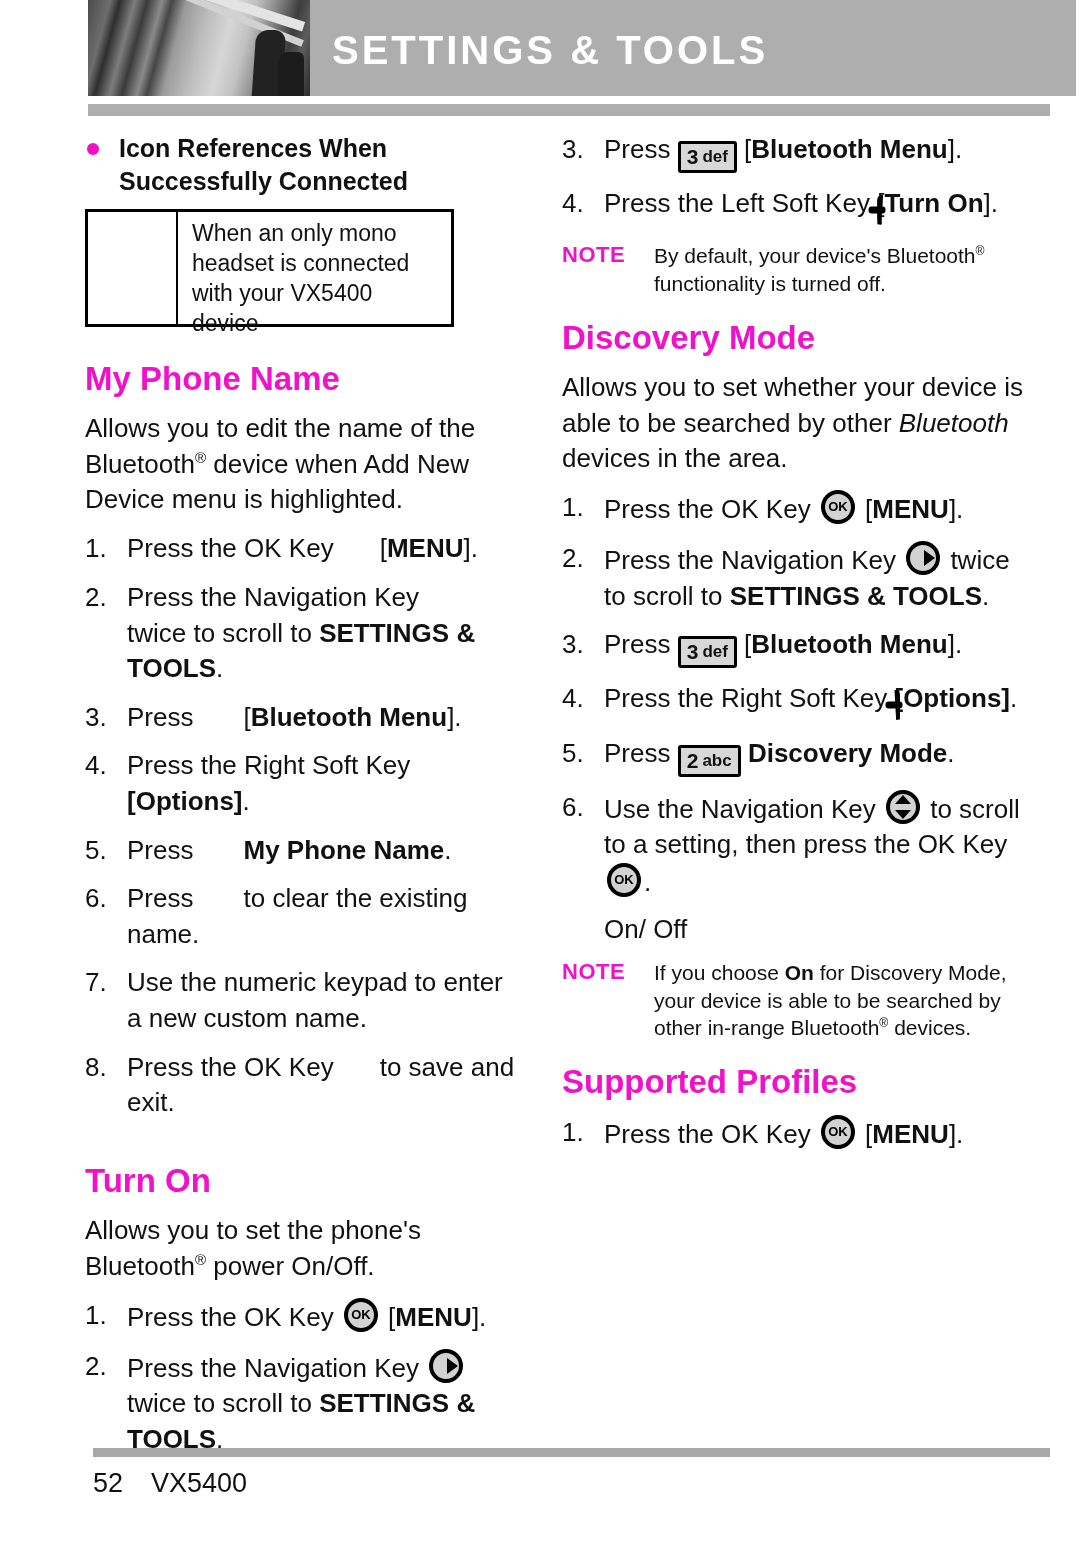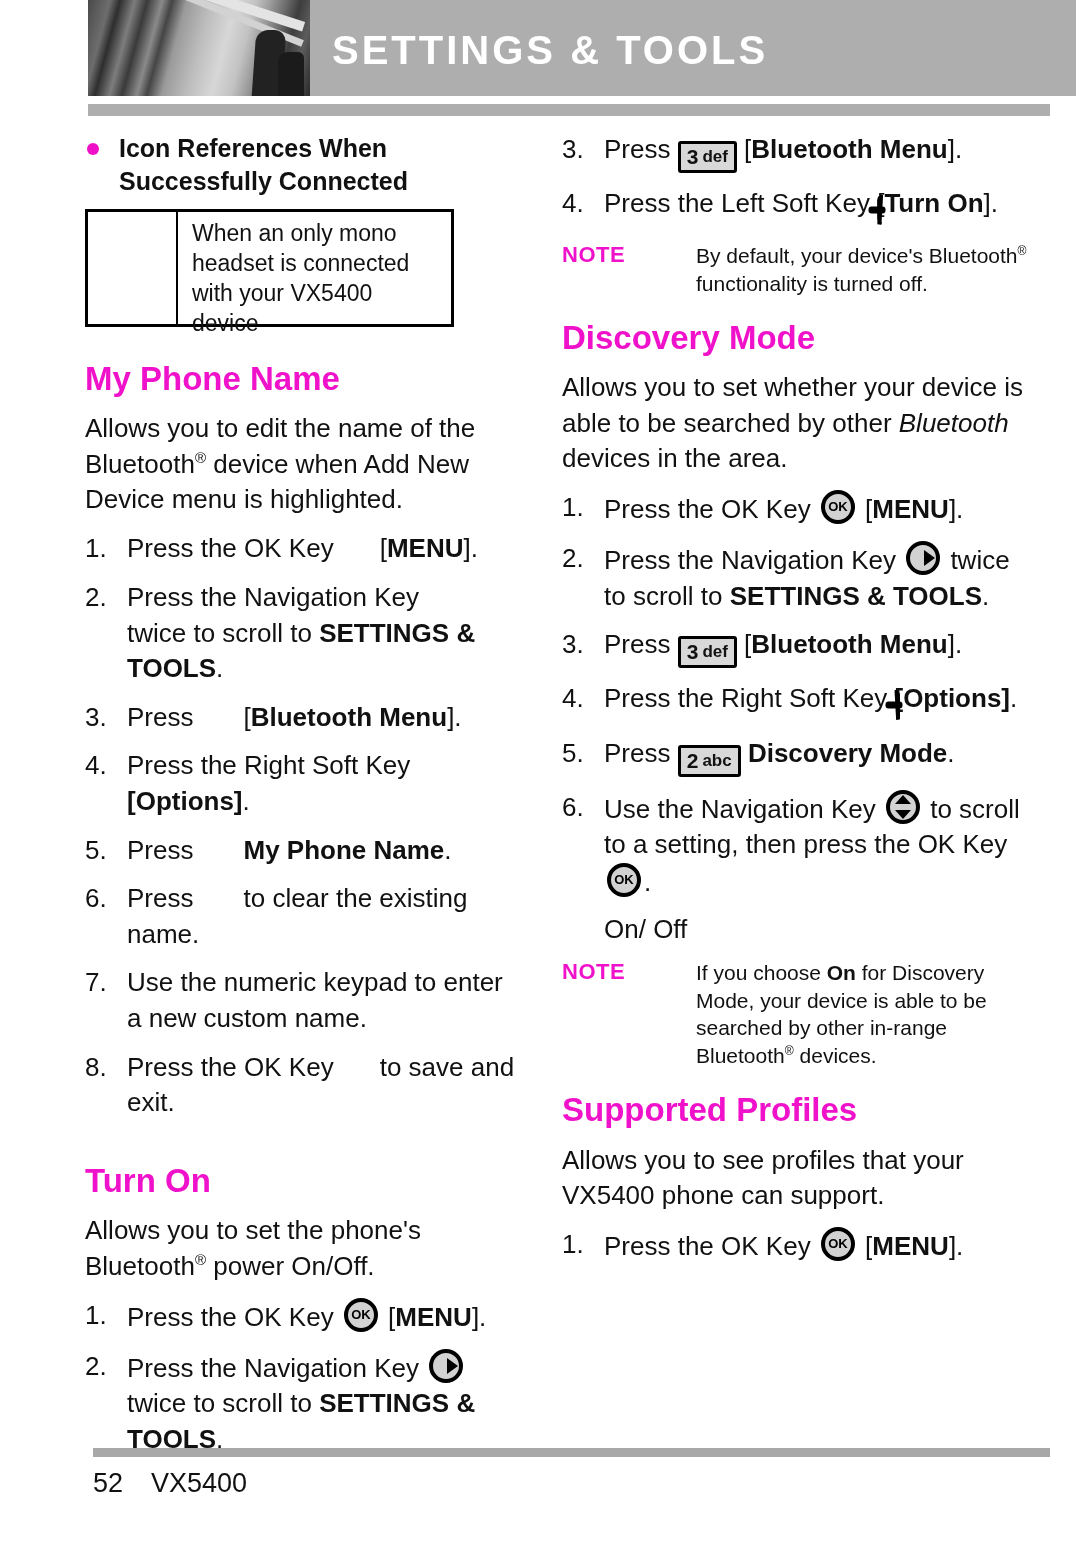--- a/index.html
+++ b/index.html
@@ -106,21 +106,21 @@
   b, strong { font-weight:bold; }
   .ital { font-style:italic; }
   .reg { font-size:0.58em; vertical-align:super; }
 
   .subhead {
     font-size:26px; font-weight:normal; margin:2px 0 0 42px;
   }
 
   
   .note {
-    display:flex; margin:14px 0 22px 0;gap:42px;
+    display:flex; margin:14px 0 22px 0;
   }
   .note .lbl {
     color:#f012ca; font-weight:bold; font-size:22px;
     min-width:92px; letter-spacing:0.5px;
   }
   .note .txt { font-size:21px; line-height:1.33; flex:1; }
 
   
   .k { display:inline-block; vertical-align:-6px; margin:0 3px; }
 
@@ -301,21 +301,20 @@
     <li><span class="num">6.</span>Use the Navigation Key <span class="k k-nav updown"><i class="ar ar-u"></i><i class="ar ar-d"></i></span> to scroll to a setting, then press the OK Key <span class="k k-ok"></span>.</li>
   </ol>
   <div class="subhead">On/ Off</div>
 
   <div class="note">
     <div class="lbl">NOTE</div>
     <div class="txt">If you choose <b>On</b> for Discovery Mode, your device is able to be searched by other in-range Bluetooth<span class="reg">®</span> devices.</div>
   </div>
 
   <h2 class="section tight" style="">Supported Profiles</h2>
-  <p class="body">Allows you to see profiles that your VX5400 phone can support.</p>
 
   <ol class="steps">
     <li><span class="num">1.</span>Press the OK Key <span class="k k-ok"></span> [<b>MENU</b>].</li>
   </ol>
 </div>
 
 <div class="rule-bot"></div>
 <div class="footer">
   <span class="pg">52</span><span>VX5400</span>
 </div>

